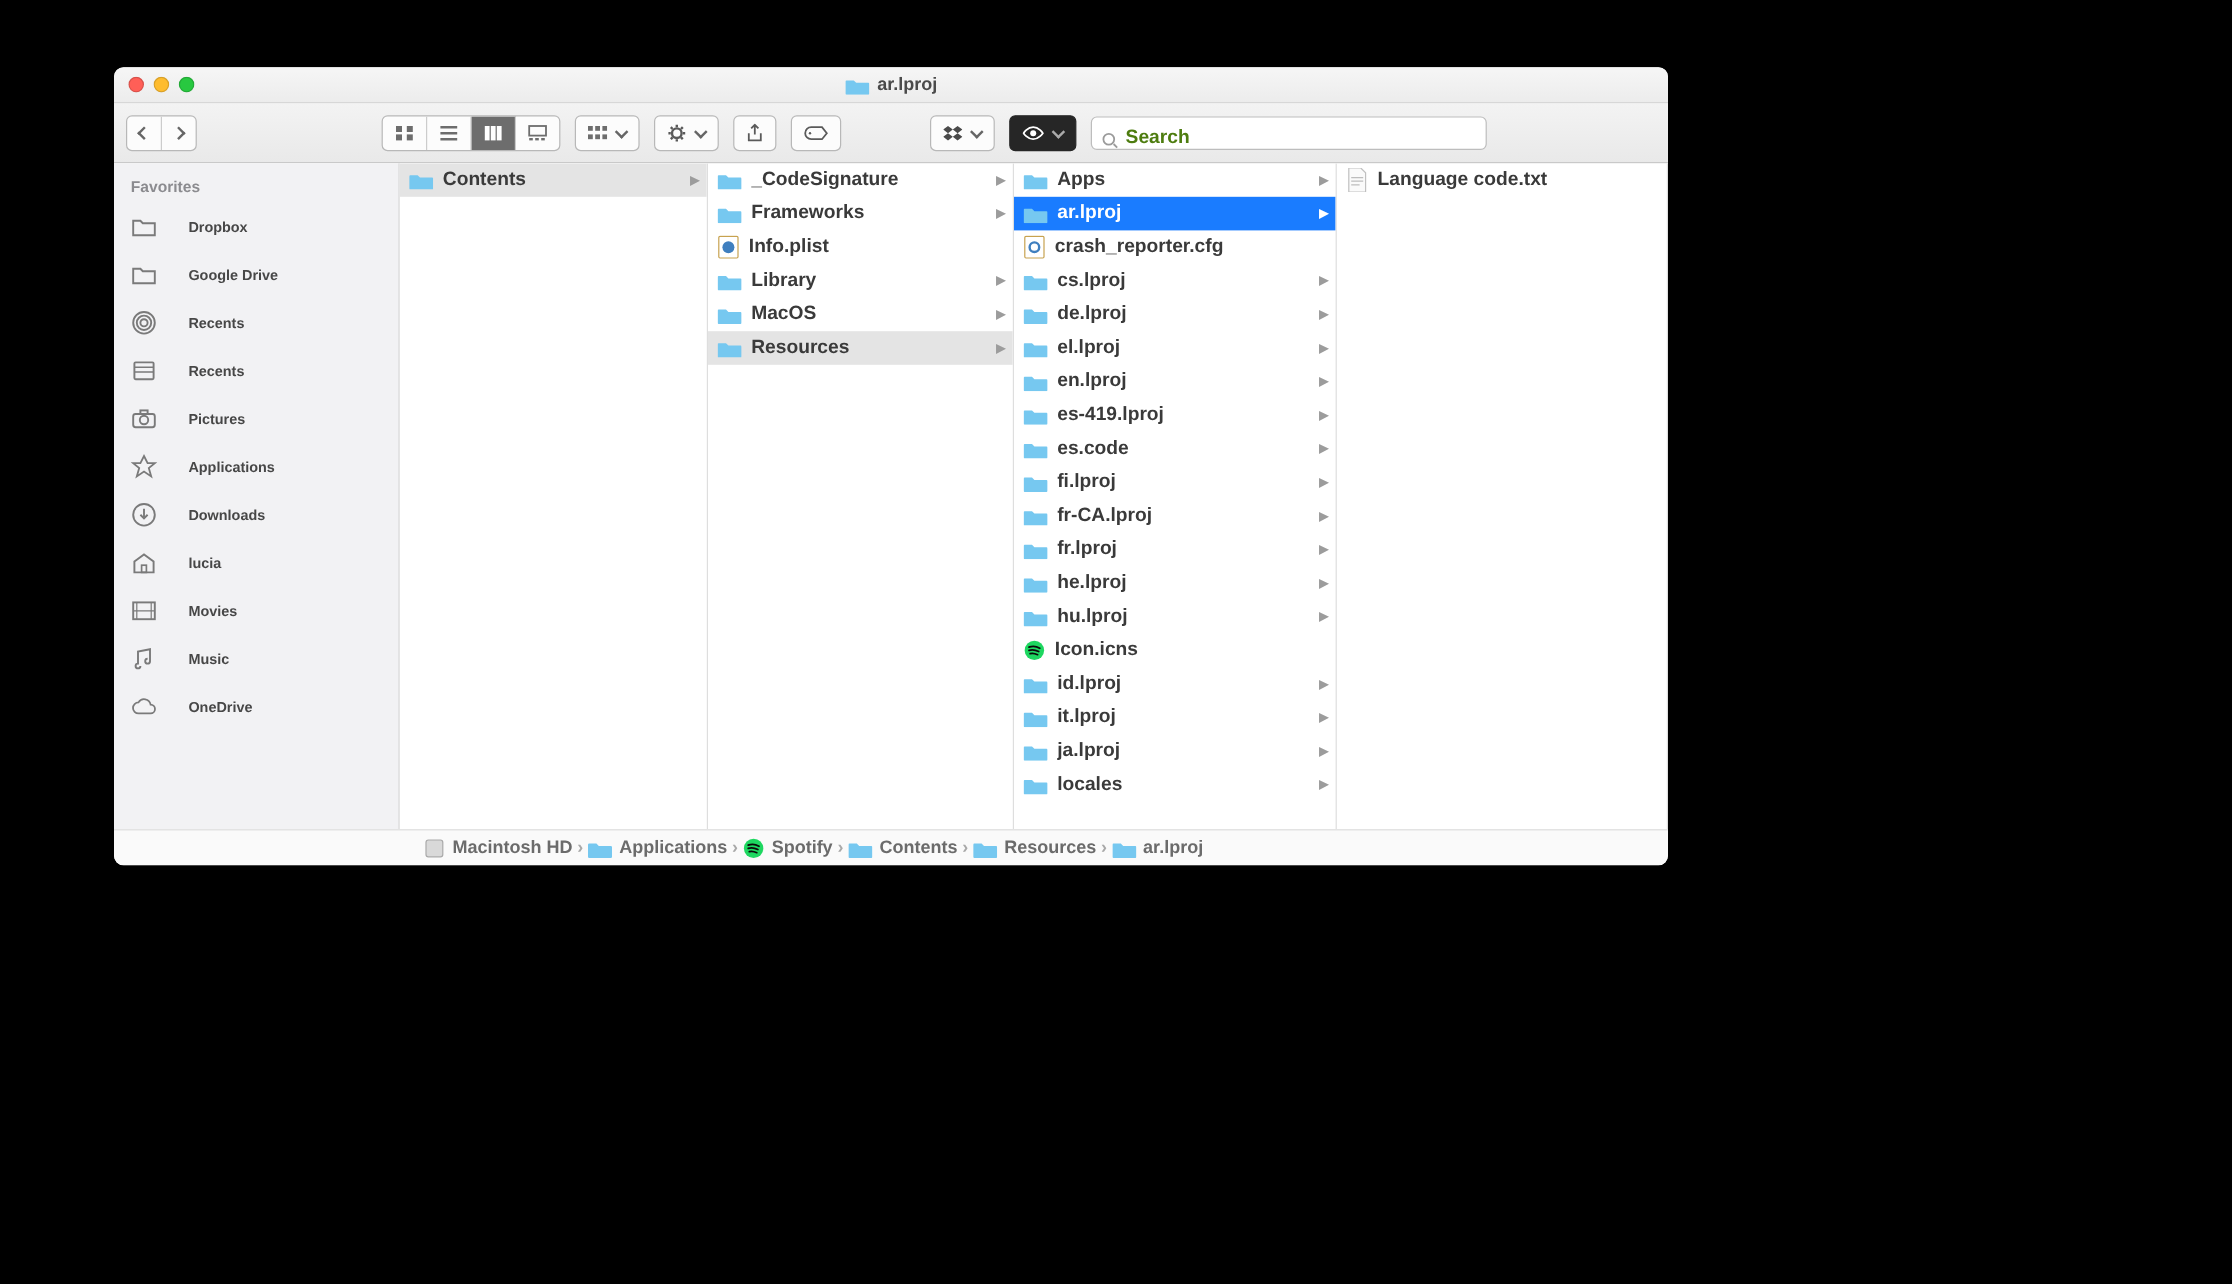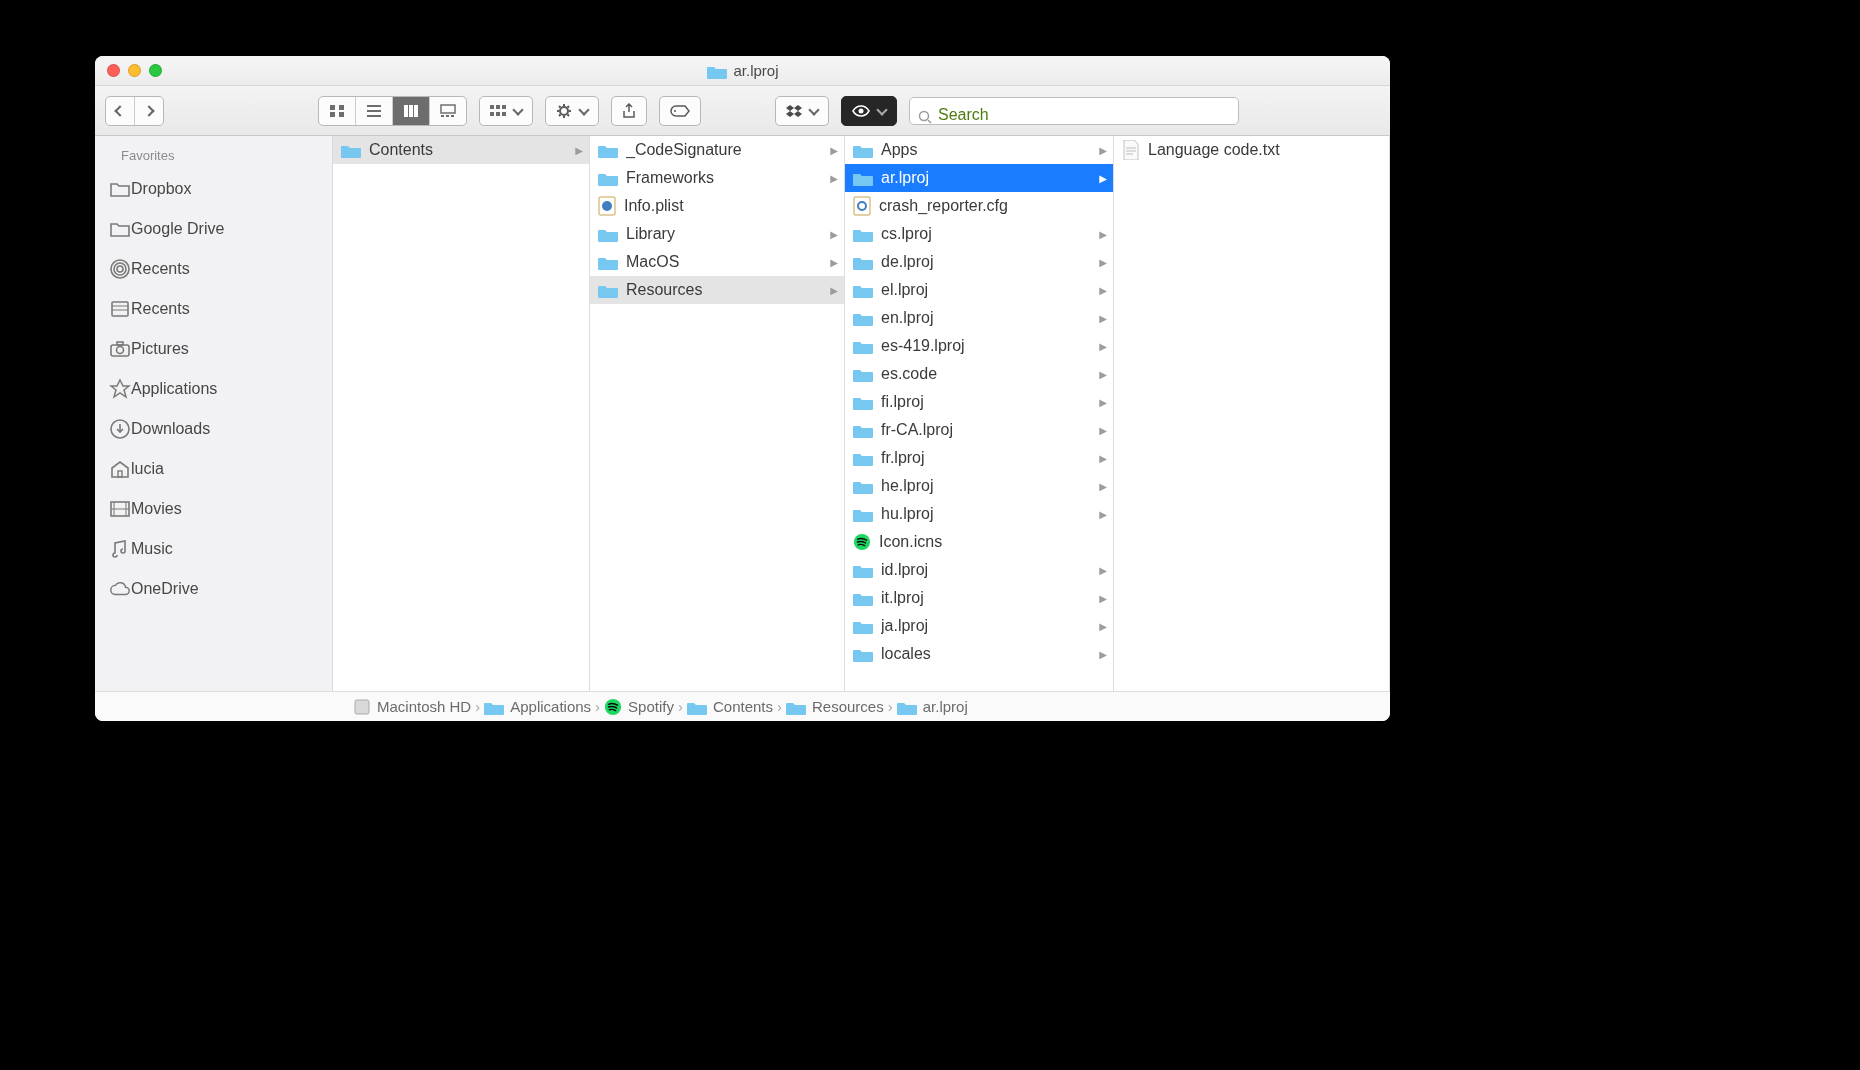--- a/index.html
+++ b/index.html
@@ -17,20 +17,21 @@
     left: 95px;
     top: 56px;
     width: 1295px;
     height: 665px;
     background: #fff;
     border-radius: 8px;
     box-shadow: 0 20px 60px rgba(0,0,0,0.6);
     display: flex;
     flex-direction: column;
     overflow: hidden;
+    font-weight: bold;
   }
   
   .titlebar {
     height: 30px;
     background: linear-gradient(#f6f6f6, #ececec);
     border-bottom: 1px solid #d7d7d7;
     display: flex;
     align-items: center;
     position: relative;
   }
@@ -87,25 +88,25 @@
     color: #4d7c0f;
   }
   
   .body { flex:1; display:flex; overflow:hidden; }
   .sidebar {
     width: 238px;
     background: #f2f2f4;
     border-right: 1px solid #d9d9d9;
     padding-top: 6px;
   }
-  .side-head { color:#8b8b8f; font-size:13px; padding: 6px 14px; margin-left: 12px; }
+  .side-head { color:#8b8b8f; font-size:13px; padding: 6px 14px; }
   .side-item {
-    display:flex; align-items:center; gap:0;
+    display:flex; align-items:center; gap:26px;
     height: 40px; padding: 0 14px;
-    color:#474747; font-size:16px;
+    color:#474747; font-size:12px;
   }
   .side-item .sicon { width:22px; height:22px; color:#7a7a7a; display:flex;align-items:center;justify-content:center; }
   .columns { flex:1; display:flex; overflow:hidden; }
   .col {
     border-right: 1px solid #dedede;
     overflow:auto;
     display:flex; flex-direction:column;
   }
   .col1 { width: 257px; }
   .col2 { width: 255px; }

